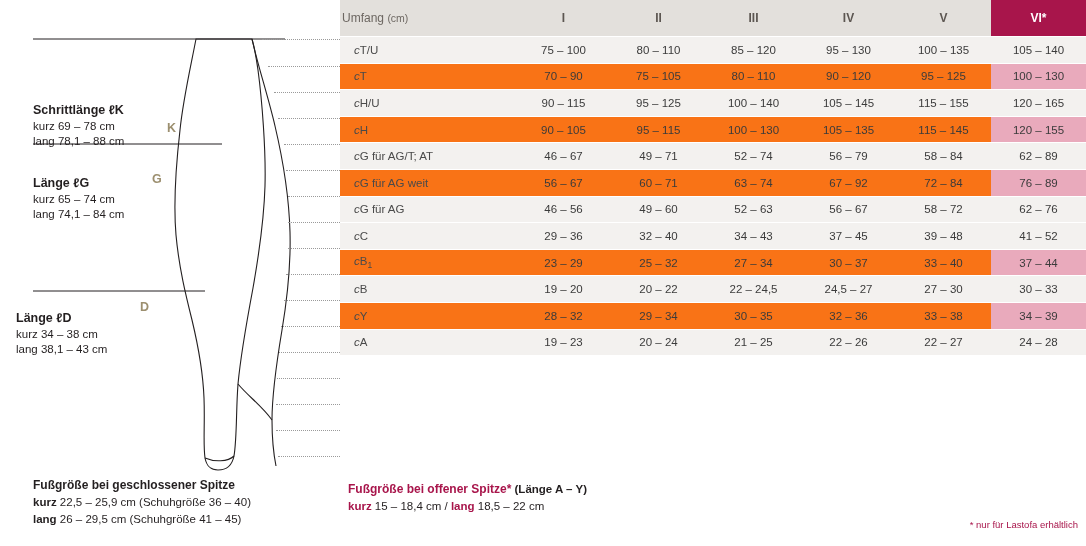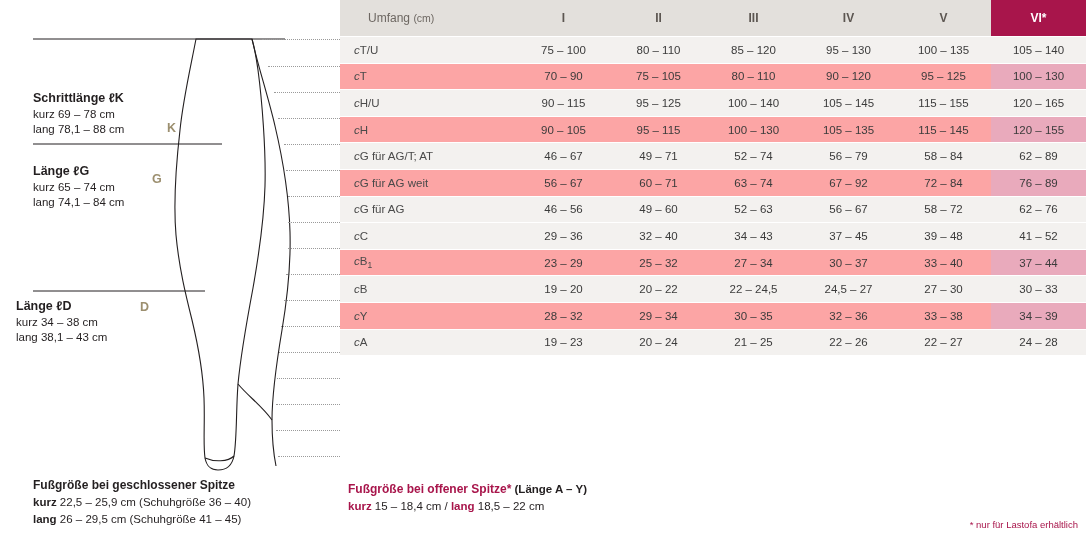--- a/index.html
+++ b/index.html
@@ -9,21 +9,21 @@
     font-family:"Liberation Sans", sans-serif;
     color:#231f20;
     position:relative;
     overflow:hidden;
   }
   
   #left-panel{
     position:absolute;left:0;top:0;width:340px;height:546px;
   }
   .leg-svg{position:absolute;left:0;top:0;}
-  .measure-block{position:absolute;font-size:11.5px;line-height:1.35;}
+  .measure-block{position:absolute;font-size:11.5px;line-height:1.35;margin-top:12px;}
   .measure-block .title{font-weight:bold;font-size:12.5px;}
   .measure-block .row{white-space:nowrap;}
   .leg-letter{
     position:absolute;font-weight:bold;font-size:12.5px;color:#9c8f6f;
   }
   .foot-note-left{
     position:absolute;left:33px;top:477px;width:300px;font-size:11.5px;line-height:1.45;
   }
   .foot-note-left .hdr{font-weight:bold;font-size:12px;}
   .foot-note-left b{font-weight:bold;}
@@ -36,33 +36,33 @@
     position:absolute;left:340px;top:0;width:746px;
   }
   table{border-collapse:collapse;width:746px;font-size:11.5px;}
   th,td{padding:0;margin:0;}
   thead th{
     height:36px;background:#e3e0dc;color:#5c5651;font-weight:bold;font-size:12px;
     text-align:center;vertical-align:middle;
     border-bottom:1px solid #ffffff;
   }
   thead th.label-col{
-    text-align:left;padding-left:28px;font-weight:normal;color:#6d6762;font-size:12px;
+    text-align:left;padding-left:2px;font-weight:normal;color:#6d6762;font-size:12px;
   }
   thead th.label-col .unit{font-size:10.5px;}
   thead th.hl{background:#a8154b;color:#ffffff;}
   tbody td{
     height:25.6px;text-align:center;vertical-align:middle;
     border-bottom:1px solid #ffffff;color:#3b3b3b;
   }
   tbody tr td.label-col{
     text-align:left;padding-left:14px;color:#4a4a4a;
   }
   tbody tr.odd td{background:#f3f1ef;}
-  tbody tr.even td{background:#fca5a5;}
+  tbody tr.even td{background:#f97316;}
   tbody td.hl{background:#f0c3d0;color:#3b3b3b;}
   tbody tr.even td.hl{background:#e9aabc;}
   .lbl-italic{font-style:italic;}
   .lbl-sub{font-size:8.5px;vertical-align:sub;}
   .lbl-gray{color:#8a8480;}
   col.c-label{width:176px;}
   col.c-n{width:95px;}
   col.c-hl{width:95px;}
   
   #foot-note-right{

